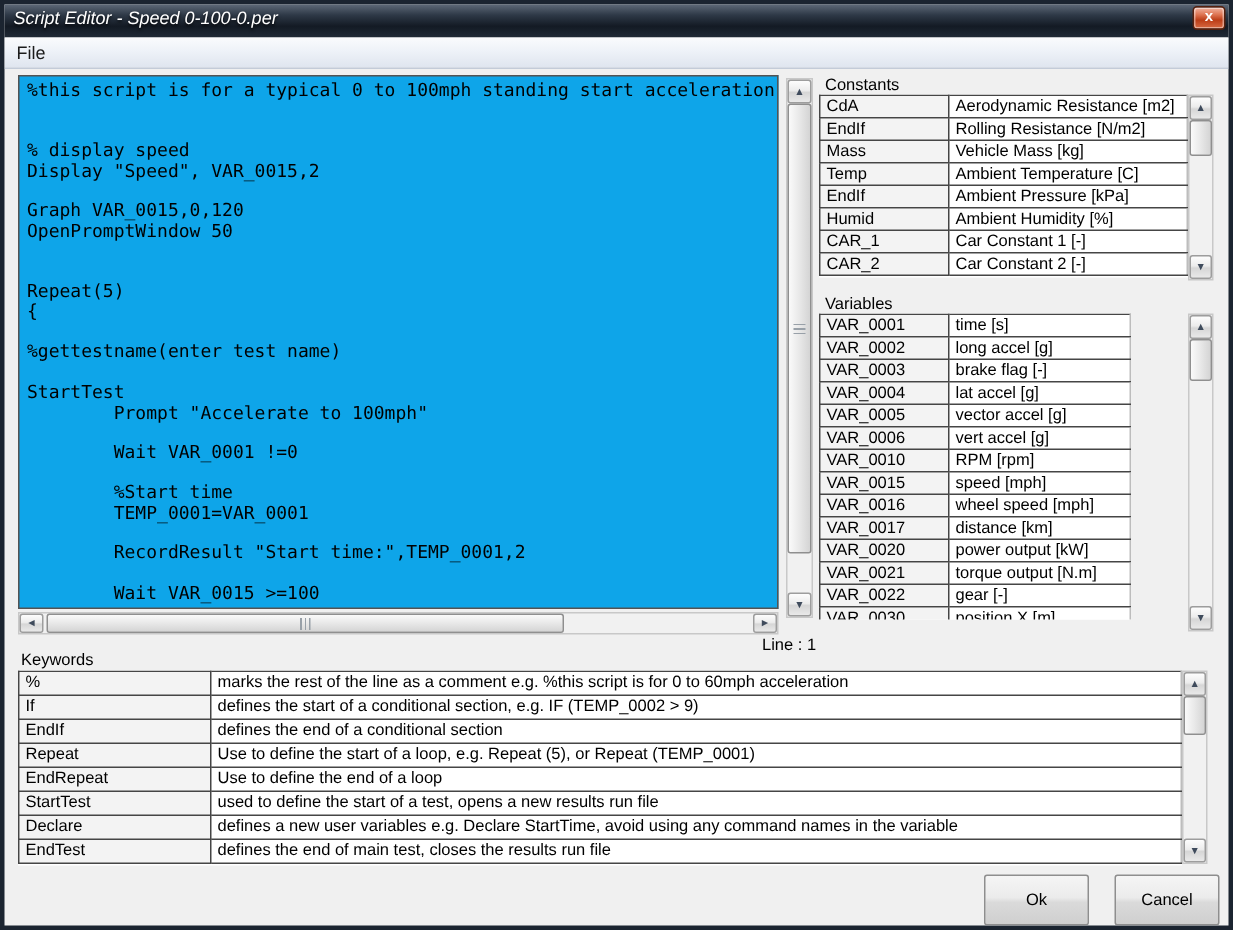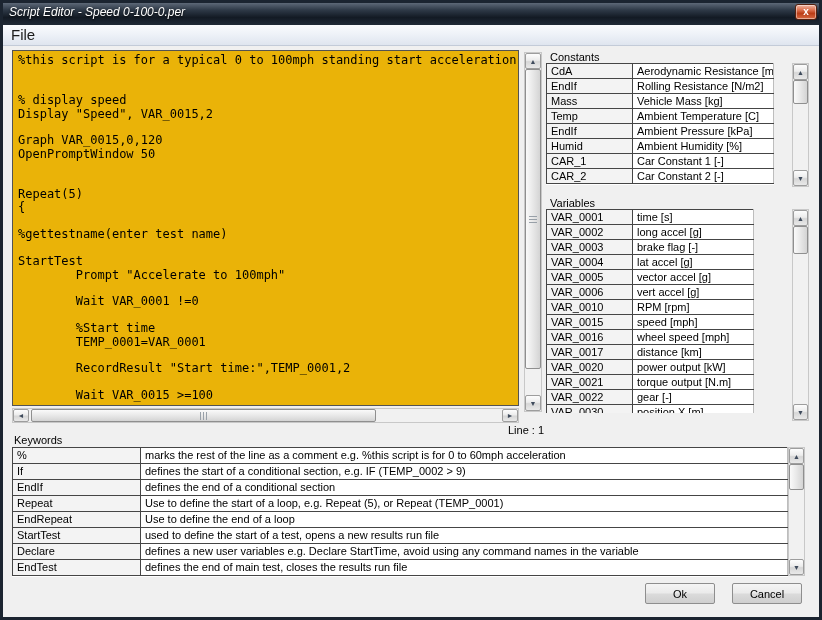--- a/index.html
+++ b/index.html
@@ -23,25 +23,25 @@
     border:1px solid #55200e;border-radius:3px;
     box-shadow:inset 0 0 0 1px rgba(255,255,255,.45);
     color:#fff;font-size:10px;font-weight:bold;text-align:center;line-height:14px;cursor:pointer;
   }
   
   .menubar{
     position:absolute;left:0;top:22px;right:0;height:21px;
     background:linear-gradient(to bottom,#fafbfd 0,#eef2f8 45%,#dfe5ef 100%);
     border-bottom:1px solid #c3cbd8;
   }
-  .menuitem{display:inline-block;padding:0 8px;line-height:20px;font-size:15px;color:#1b1b1b;cursor:default;}
+  .menuitem{display:inline-block;padding:0 8px;line-height:20px;font-size:12px;color:#1b1b1b;cursor:default;}
   
   .editor{
     position:absolute;left:9px;top:47px;width:507px;height:356px;margin:0;
-    background:#eab308;border:1px solid #535353;
+    background:#0ea5e9;border:1px solid #535353;
     font-family:"DejaVu Sans Mono",monospace;font-size:12px;line-height:13.4px;
     color:#000;padding:3px 5px;white-space:pre;overflow:hidden;
   }
   .status{position:absolute;left:505px;top:421px;font-size:11px;color:#000;text-align:center;}
   
   .sb{position:absolute;display:flex;background:#f1f1f1;border:1px solid #c8c8c8;}
   .sb-v{flex-direction:column;}
   .sb-h{flex-direction:row;}
   .sb-btn{
     flex:none;display:flex;align-items:center;justify-content:center;
@@ -74,34 +74,34 @@
   .panel-label{position:absolute;font-size:11px;color:#000;}
   .gridwrap{position:absolute;overflow:hidden;background:#fff;}
   table.grid{border-collapse:collapse;table-layout:fixed;width:100%;}
   table.grid td{
     border:1px solid #454545;font-size:11px;color:#000;
     padding:0 4px;white-space:nowrap;overflow:hidden;height:14px;line-height:14px;
   }
   table.grid td.tname{background:#f3f3f3;}
   table.grid td.tdesc{background:#ffffff;border-right-color:#bdbdbd;}
   .constants-label{left:547px;top:48px;}
-  .constants-wrap{left:543px;top:60px;width:228px;height:122px;}
+  .constants-wrap{left:543px;top:60px;width:246px;height:122px;}
   .variables-label{left:547px;top:194px;}
   .variables-wrap{left:543px;top:206px;width:208px;height:204px;}
   .cv-name{width:86px;}
   .keywords-label{left:11px;top:431px;}
   .keywords-wrap{left:9px;top:444px;width:776px;height:130px;}
   .kw-name{width:128px;}
   table.grid.kw td{height:15px;line-height:15px;}
   
   .btn{
-    position:absolute;width:70px;height:21px;font-size:11px;color:#000;
+    position:absolute;width:70px;height:34px;font-size:11px;color:#000;
     font-family:"Liberation Sans",sans-serif;
     background:linear-gradient(to bottom,#f5f5f5 0,#ebebeb 45%,#dadada 55%,#cfcfcf 100%);
-    border:1px solid #8e8e8e;border-radius:2px;cursor:pointer;
+    border:1px solid #8e8e8e;border-radius:2px;cursor:pointer;margin-left:11px;
   }
   .btn-ok{left:642px;top:580px;}
   .btn-cancel{left:729px;top:580px;}
 </style>
 </head>
 <body>
 
 <div id="window">
 
   <div class="titlebar">

